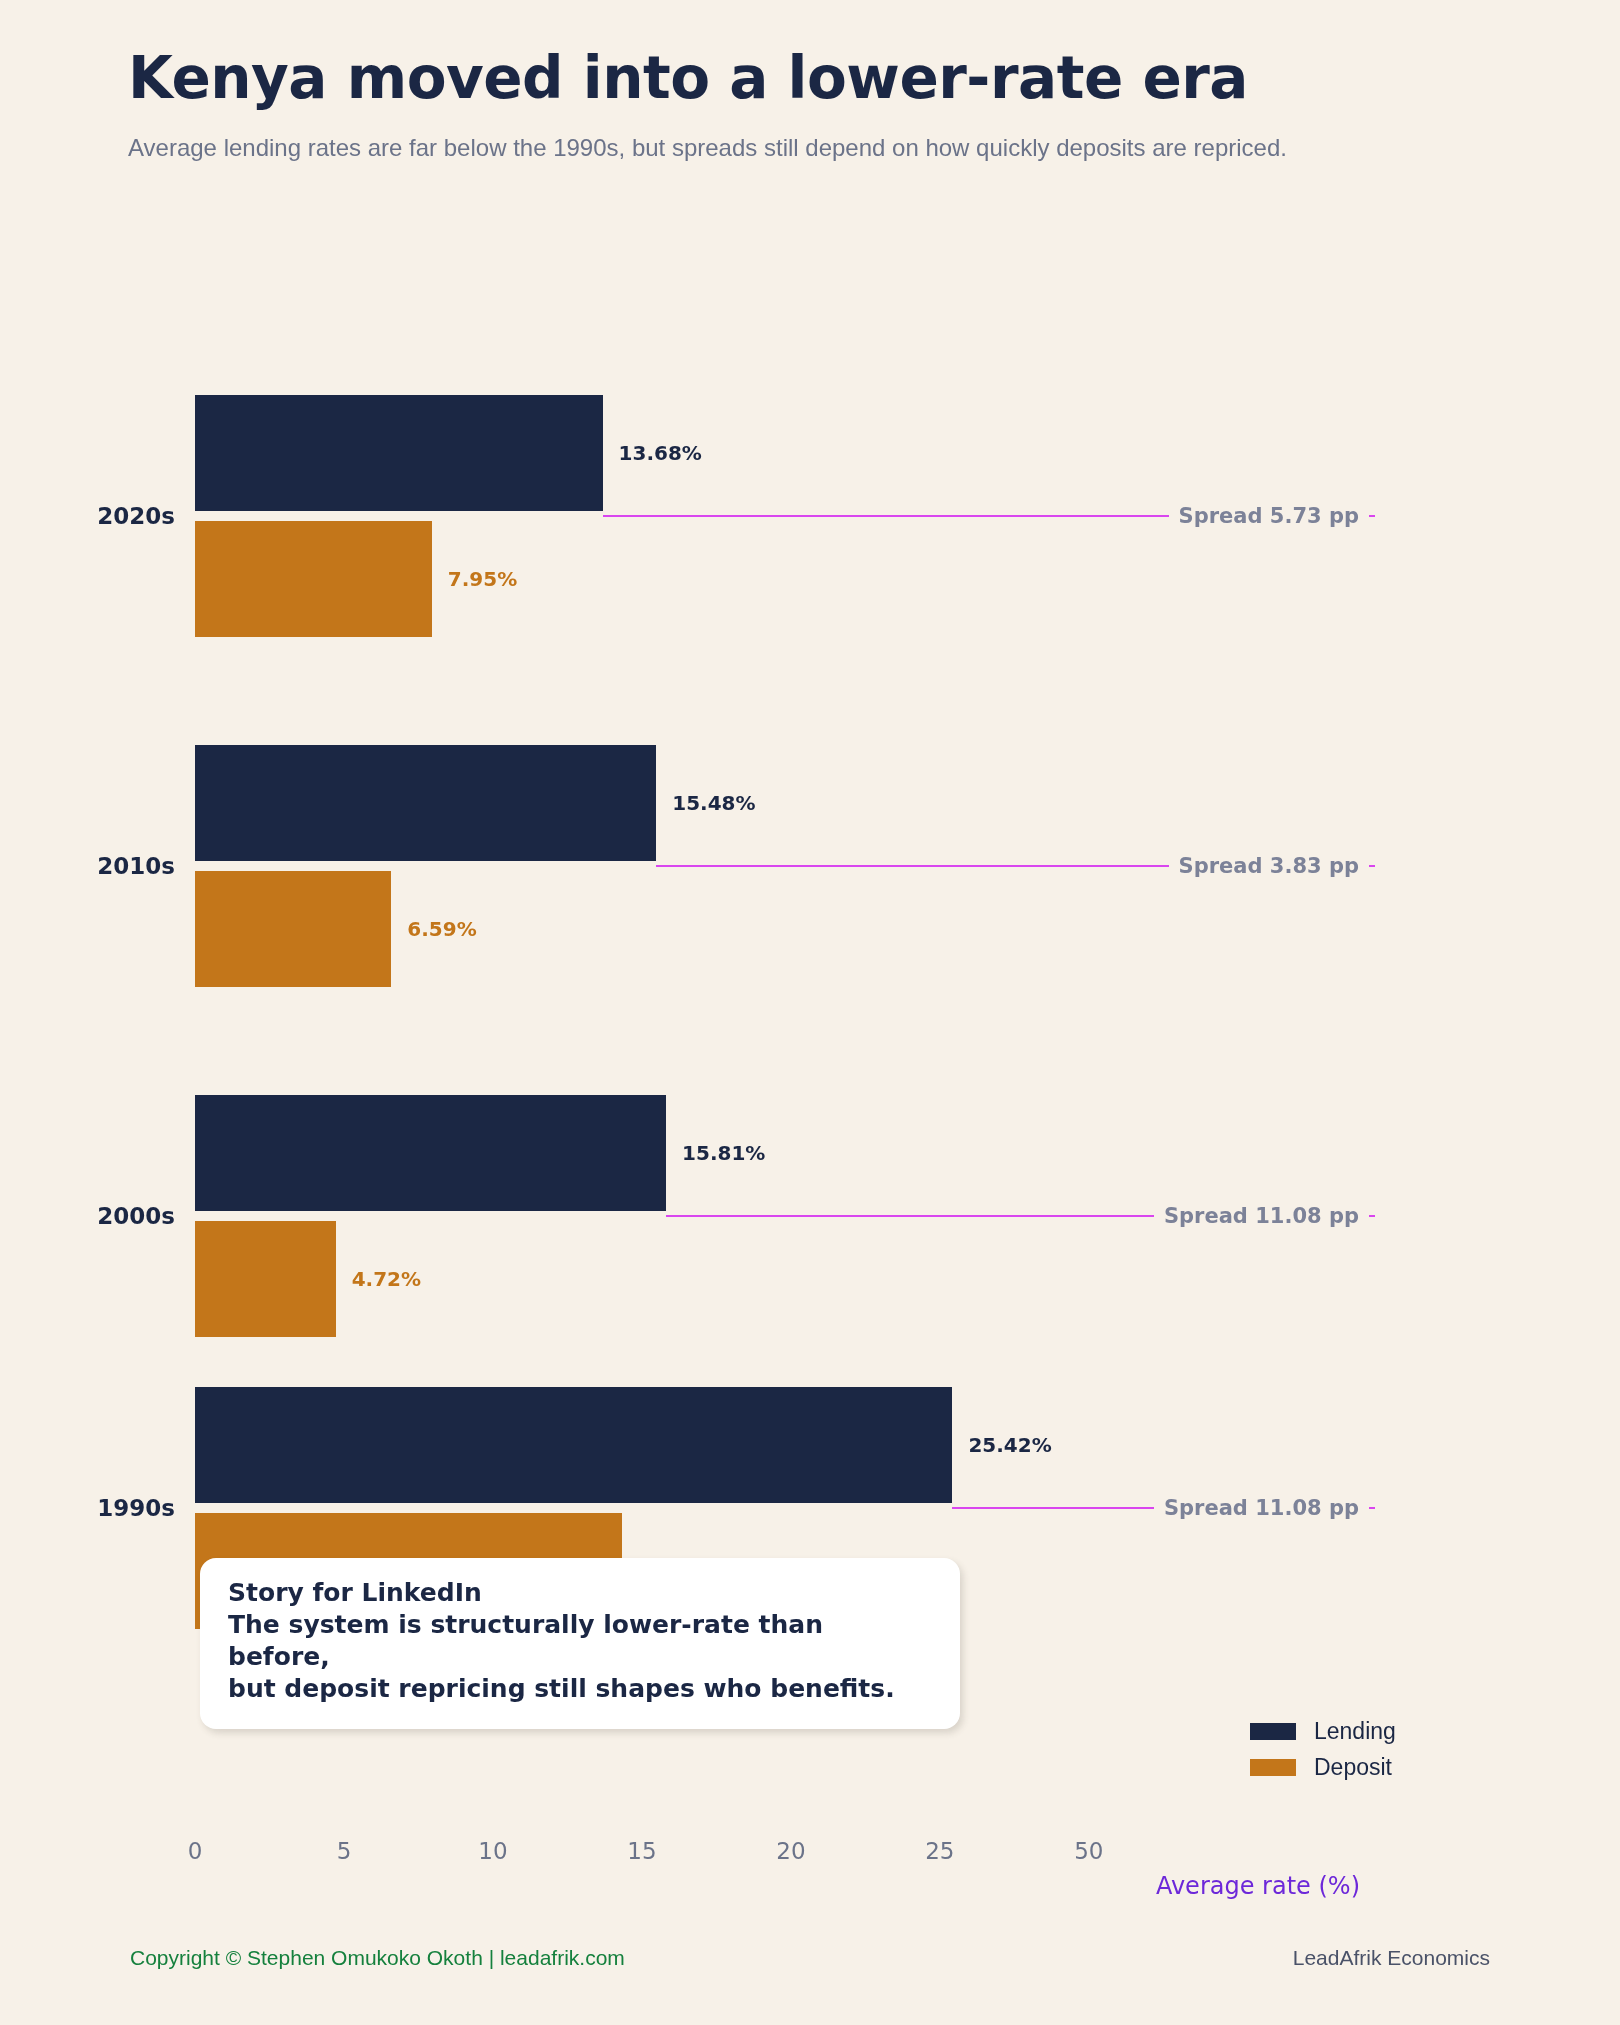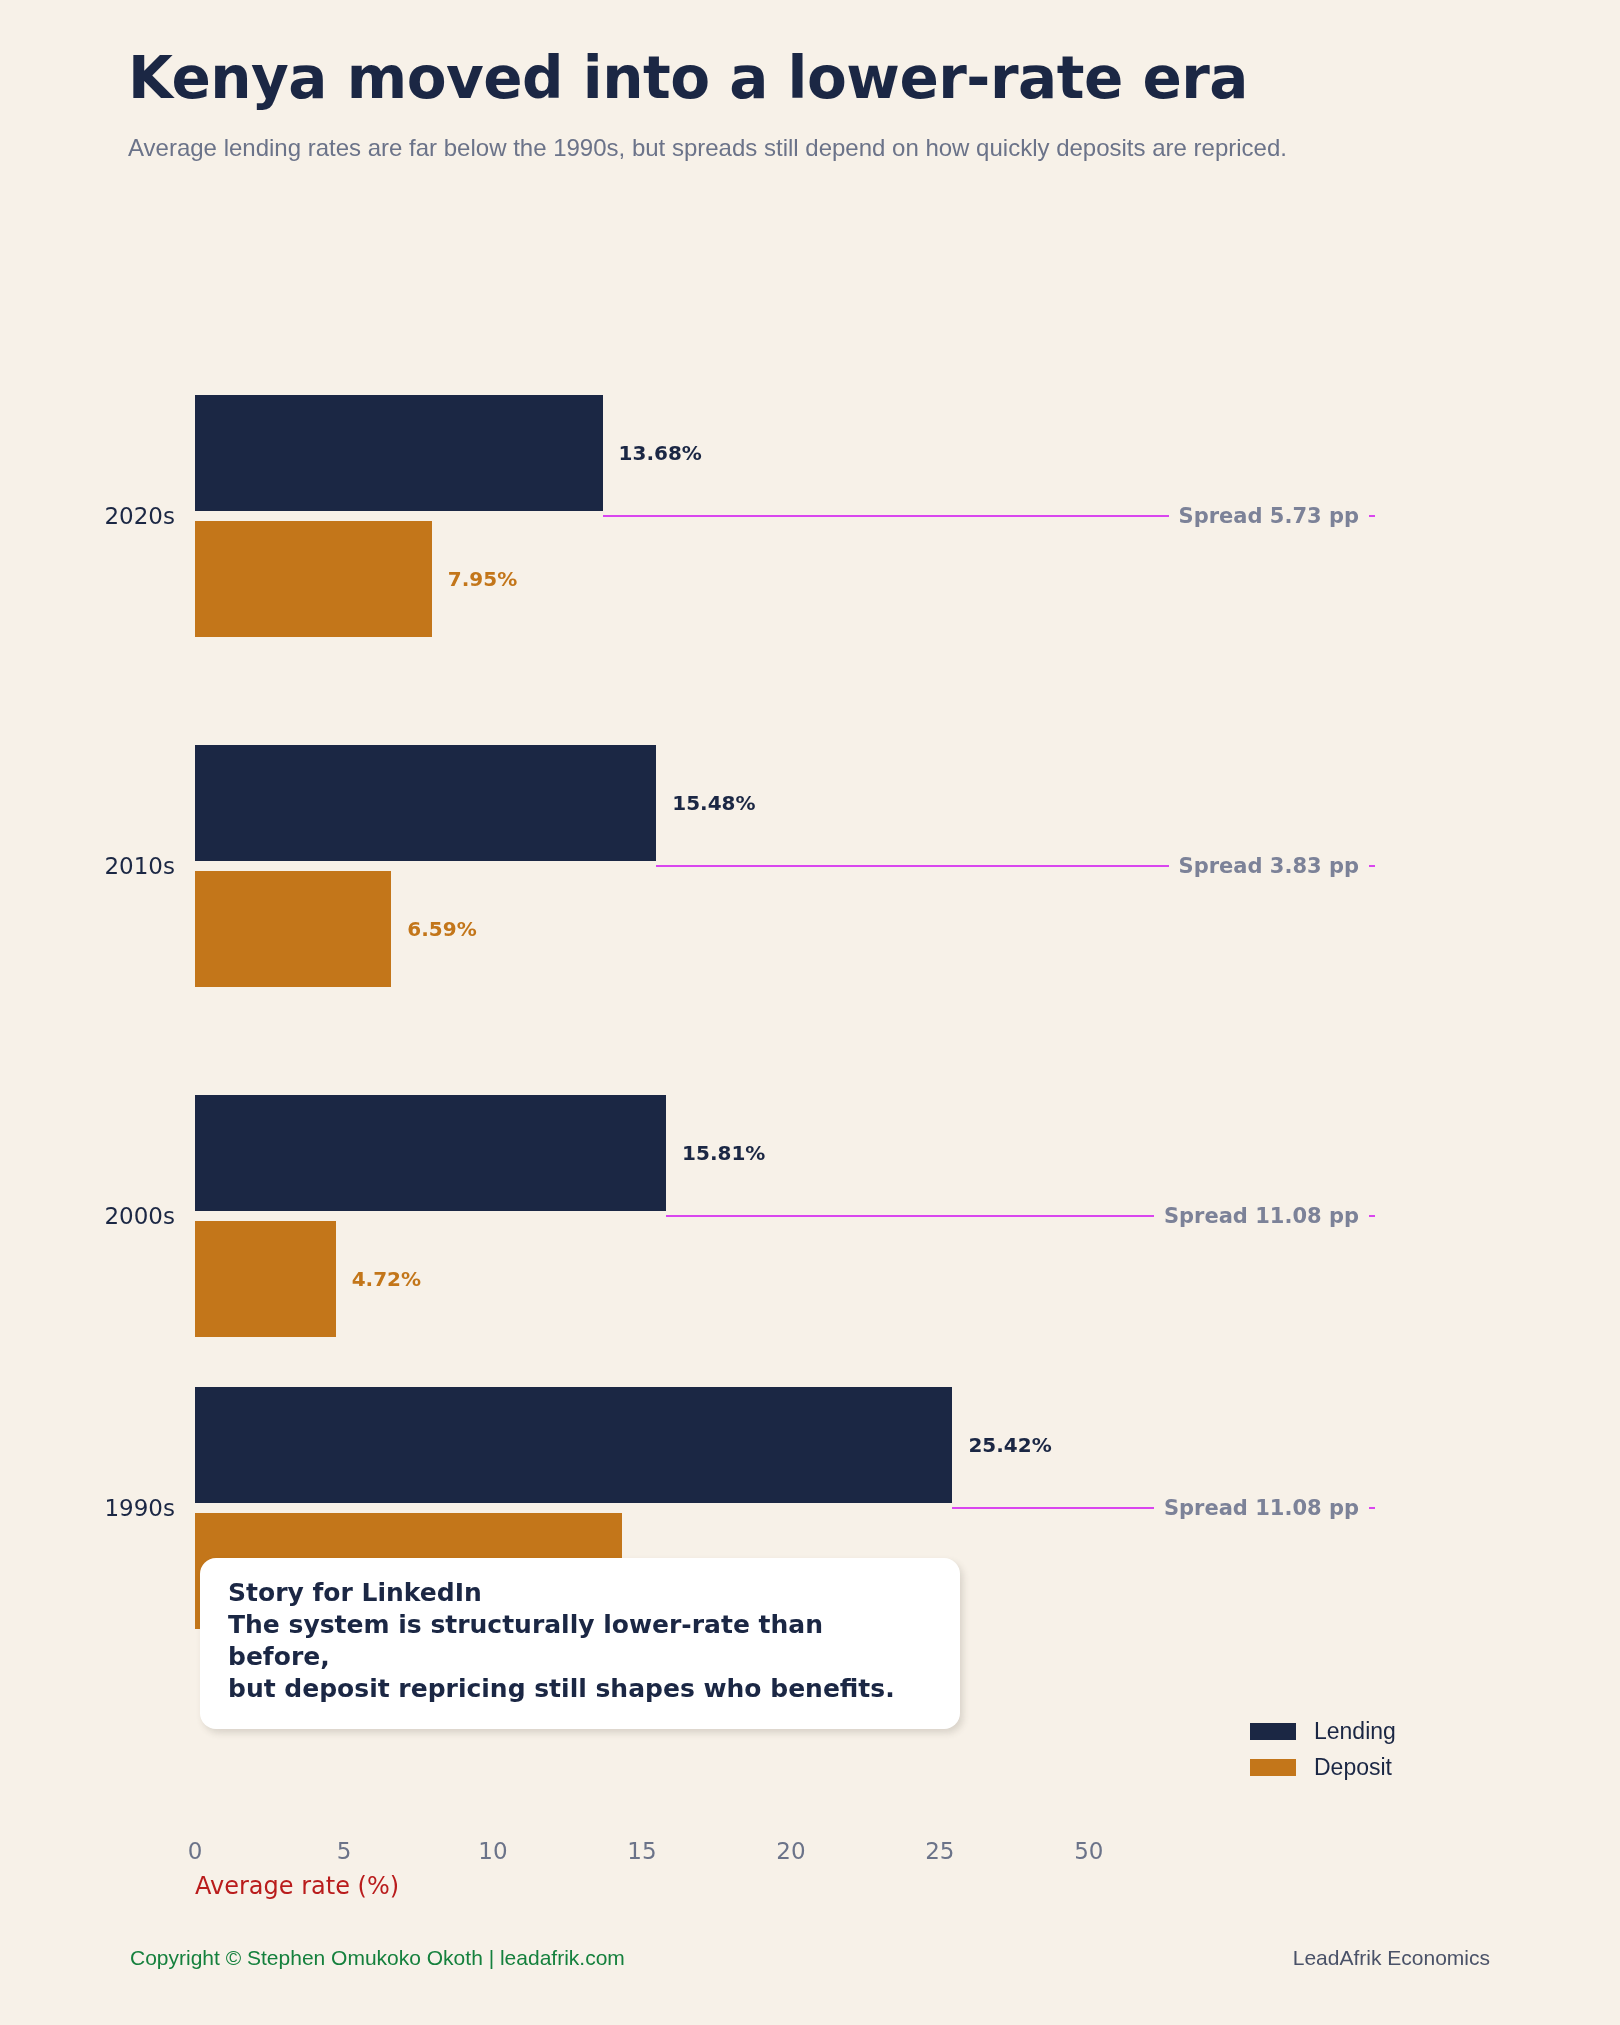--- a/index.html
+++ b/index.html
@@ -100,21 +100,21 @@
 
   
   .cat-label {
     position: absolute;
     right: 100%;
     margin-right: 20px;
     top: 50%;
     transform: translateY(-50%);
     font-family: "DejaVu Sans", sans-serif;
     font-size: 23px;
-    font-weight: 400;
+    font-weight: 700;
     color: #1b2744;
     white-space: nowrap;
   }
 
   
   .spread {
     position: absolute;
     top: 50%;
     transform: translateY(-50%);
     height: 2px;
@@ -148,24 +148,24 @@
     transform: translateX(-50%);
     font-family: "DejaVu Sans", sans-serif;
     font-size: 23px;
     color: #6b7389;
   }
   .xaxis-title {
     position: absolute;
     left: 195px;
     top: 1872px;
     width: 1165px;
-    text-align: left;
+    text-align: right;
     font-family: "DejaVu Sans", sans-serif;
     font-size: 24px;
-    color: #b91c1c;
+    color: #6d28d9;
   }
 
   
   .legend {
     position: absolute;
     left: 1250px;
     top: 1718px;
   }
   .legend-item {
     display: flex;

